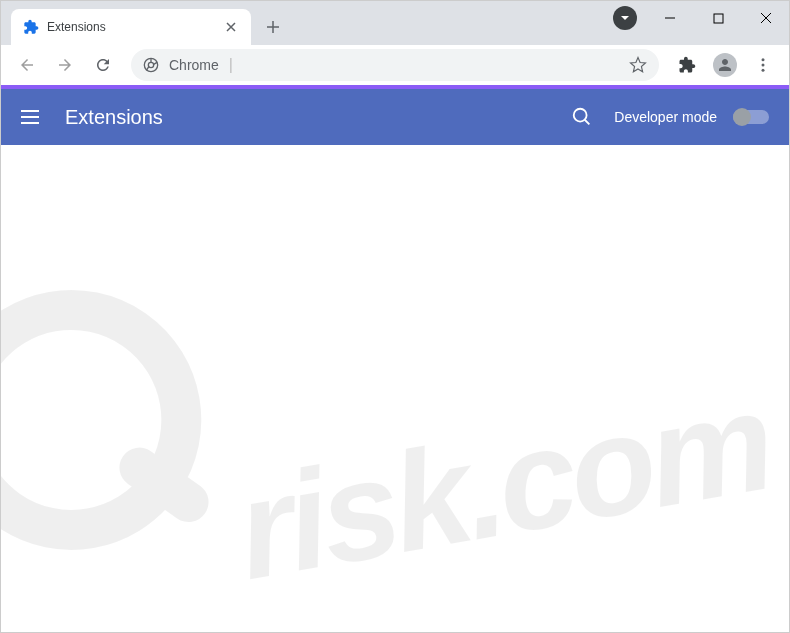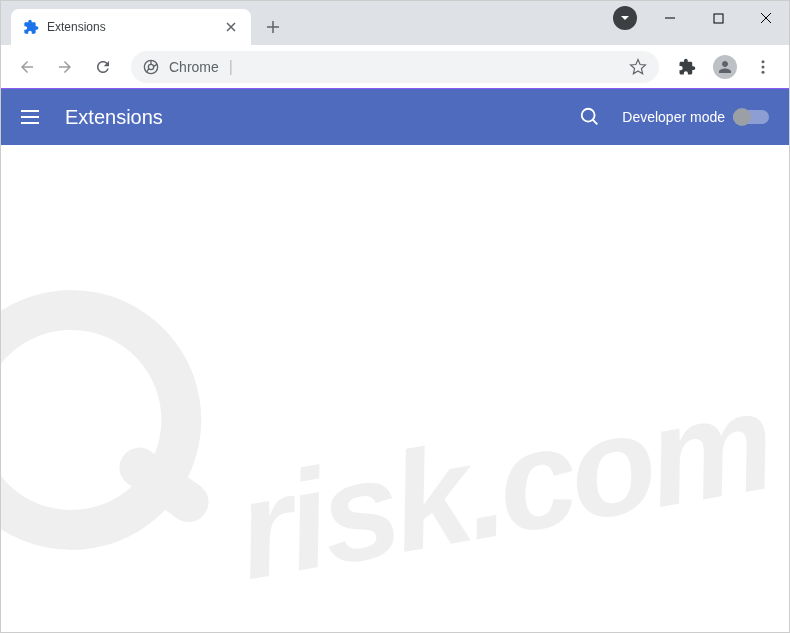--- a/index.html
+++ b/index.html
@@ -8,38 +8,38 @@
 .titlebar { height: 44px; background: #dee1e6; display: flex; align-items: flex-end; position: relative; }
 .tab { background: #fff; height: 36px; width: 240px; margin-left: 10px; border-radius: 8px 8px 0 0; display: flex; align-items: center; padding: 0 12px; gap: 8px; position: relative; }
 .tab-icon { width: 16px; height: 16px; display: flex; align-items: center; justify-content: center; color: #1a73e8; }
 .tab-title { font-size: 12px; color: #3c4043; flex: 1; }
 .tab-close { width: 16px; height: 16px; display: flex; align-items: center; justify-content: center; color: #5f6368; cursor: pointer; }
 .new-tab { width: 28px; height: 28px; display: flex; align-items: center; justify-content: center; margin-left: 8px; margin-bottom: 4px; color: #5f6368; cursor: pointer; }
 .win-controls { position: absolute; right: 8px; top: 2px; display: flex; gap: 18px; align-items: center; }
 .win-btn { width: 30px; height: 30px; display: flex; align-items: center; justify-content: center; cursor: pointer; }
 .identity-btn { width: 24px; height: 24px; background: #3c4043; border-radius: 50%; display: flex; align-items: center; justify-content: center; color: #fff; }
 
-.toolbar { height: 44px; background: #fff; display: flex; align-items: center; padding: 16px 10px; gap: 6px; border-bottom: 1px solid #8b5cf6; }
+.toolbar { height: 44px; background: #fff; display: flex; align-items: center; padding: 16px 10px; gap: 6px; border-bottom: 4px solid #8b5cf6; }
 .nav-btn { width: 32px; height: 32px; display: flex; align-items: center; justify-content: center; color: #9e9e9e; cursor: pointer; border-radius: 50%; }
 .nav-btn.active { color: #5f6368; }
 .omnibox { flex: 1; height: 32px; background: #f1f3f4; border-radius: 16px; display: flex; align-items: center; padding: 0 12px; gap: 10px; margin: 0 6px; }
 .omni-chrome { width: 16px; height: 16px; display: flex; align-items: center; justify-content: center; color: #5f6368; }
 .omni-label { font-size: 14px; color: #5f6368; }
 .omni-divider { color: #c0c0c0; }
 .omni-url { font-size: 14px; color: #202124; }
 .omni-star { margin-left: auto; color: #5f6368; width: 18px; height: 18px; display: flex; align-items: center; justify-content: center; cursor: pointer; }
 .tool-icon { width: 32px; height: 32px; display: flex; align-items: center; justify-content: center; color: #5f6368; cursor: pointer; border-radius: 50%; }
 .avatar { width: 24px; height: 24px; background: #bdc1c6; border-radius: 50%; display: flex; align-items: center; justify-content: center; }
 
 .header-bar { height: 56px; background: #4f6bbd; display: flex; align-items: center; padding: 0 20px; color: #fff; }
 .hamburger { width: 24px; height: 24px; cursor: pointer; margin-right: 20px; display: flex; flex-direction: column; justify-content: center; gap: 4px; }
 .hamburger span { height: 2px; background: #fff; width: 18px; }
 .header-title { font-size: 20px; flex: 1; }
 .header-search { width: 24px; height: 24px; cursor: pointer; margin-right: 20px; color: #fff; display: flex; align-items: center; justify-content: center; }
-.dev-label { font-size: 14px; margin-right: 8px; }
+.dev-label { font-size: 14px; margin-right: 16px; }
 .toggle { width: 36px; height: 14px; background: rgba(255,255,255,0.35); border-radius: 10px; position: relative; cursor: pointer; }
 .toggle-knob { width: 18px; height: 18px; background: #9aa0a6; border-radius: 50%; position: absolute; top: -2px; left: 0; }
 
 .content { padding: 30px 0; display: flex; flex-direction: column; align-items: center; gap: 20px; position: relative; }
 
 .watermark { position: absolute; top: 80px; left: 0; width: 100%; height: 500px; pointer-events: none; opacity: 0.06; z-index: 0; transform: rotate(-10deg); font-size: 140px; font-weight: bold; font-style: italic; color: #000; white-space: nowrap; letter-spacing: -5px; display: flex; align-items: center; justify-content: center; }
 .wm-circle { position: absolute; border: 40px solid #000; border-radius: 50%; width: 260px; height: 260px; left: -40px; top: -20px; }
 .wm-circle::after { content:''; position:absolute; width: 100px; height: 40px; background:#000; bottom:-10px; right:-40px; transform:rotate(45deg); border-radius:20px; }
 .content > * { position: relative; z-index: 1; }
 </style>

